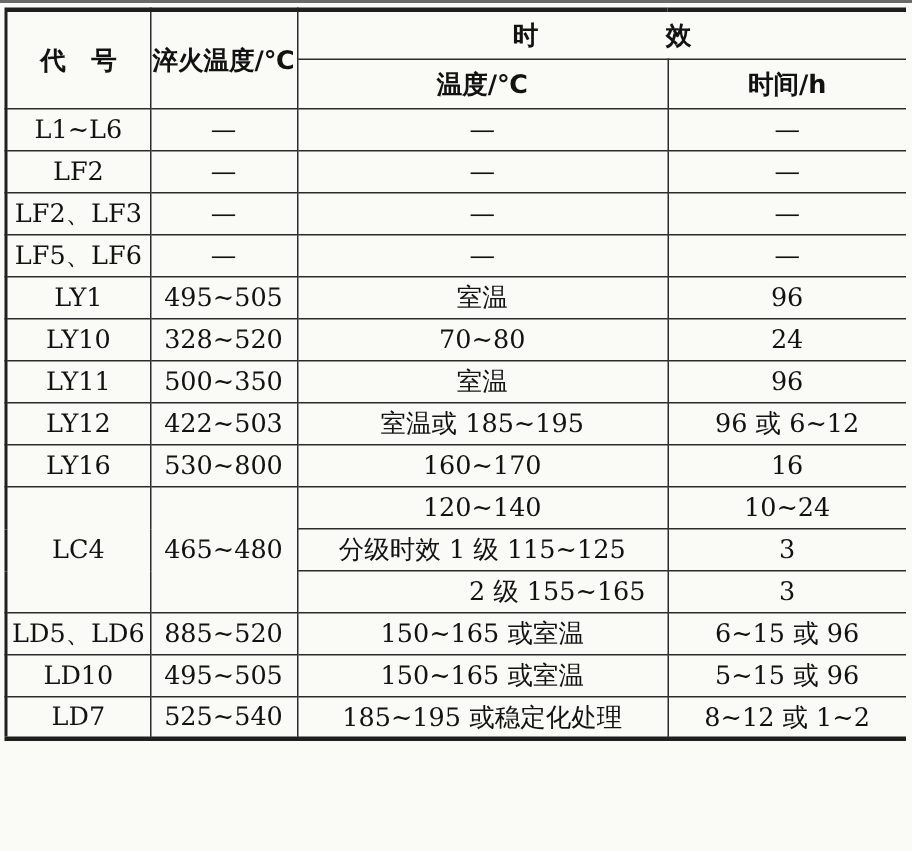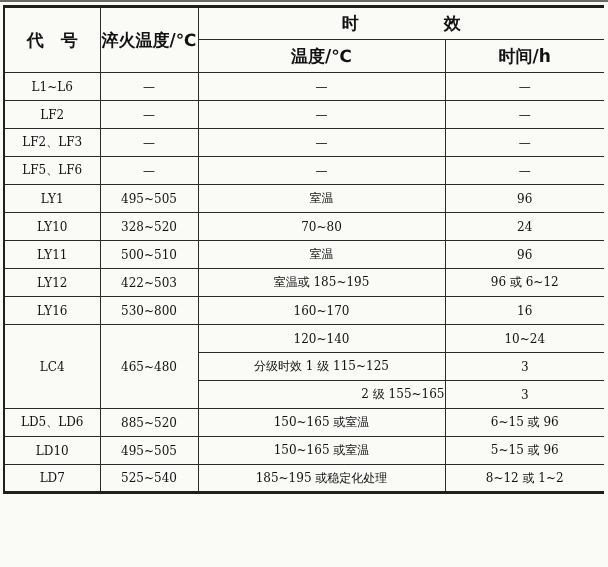--- a/index.html
+++ b/index.html
@@ -39,26 +39,26 @@
   tr > *:last-child{ border-right:0; }
   th{
     font-family:"DejaVu Sans","Liberation Sans",sans-serif;
     font-weight:bold;
     font-size:17px;
     height:33px;
     white-space:pre;
   }
   td{
     font-family:"DejaVu Serif","Liberation Serif",serif;
-    font-size:12px;
+    font-size:17px;
     height:28px;
     white-space:pre;
   }
   td.indent{
-    text-align:right;
+    text-align:center;
     padding-left:100px;
   }
 </style>
 </head>
 <body>
 
 <div class="scan-edge"></div>
 
 <table>
   <colgroup>
@@ -110,21 +110,21 @@
       <td>96</td>
     </tr>
     <tr>
       <td>LY10</td>
       <td>328~520</td>
       <td>70~80</td>
       <td>24</td>
     </tr>
     <tr>
       <td>LY11</td>
-      <td>500~510</td>
+      <td>500~350</td>
       <td>室温</td>
       <td>96</td>
     </tr>
     <tr>
       <td>LY12</td>
       <td>422~503</td>
       <td>室温或 185~195</td>
       <td>96 或 6~12</td>
     </tr>
     <tr>

